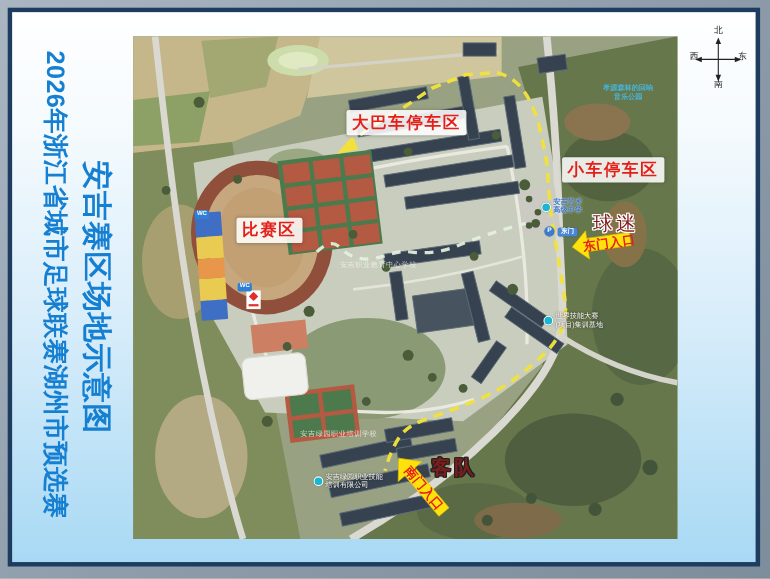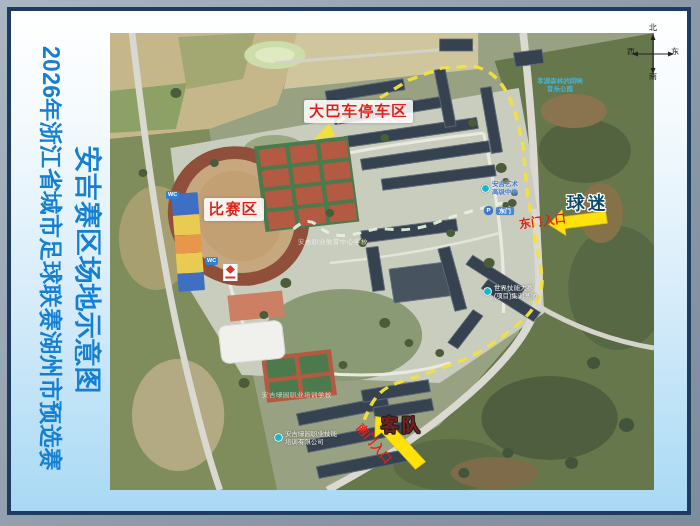--- a/index.html
+++ b/index.html
@@ -15,33 +15,32 @@
     background:linear-gradient(180deg,#ffffff 0%,#f4fafd 22%,#d6ecfa 58%,#a8d9f4 100%);
     overflow:hidden;
   }
   .vtitle{
     position:absolute;transform-origin:0 0;transform:rotate(90deg);
     white-space:nowrap;font-weight:bold;color:#157fd2;
   }
   .vtitle1{left:52px;top:35px;font-size:23px;line-height:25px;letter-spacing:0.3px;}
   .vtitle2{left:91px;top:135px;font-size:27px;line-height:29px;letter-spacing:0.6px;}
   .map{
-    position:absolute;left:99px;top:22px;width:544px;height:457px;overflow:hidden;
+    position:absolute;left:110px;top:22px;width:495px;height:457px;overflow:hidden;
     background:#99a183;
   }
   .map svg.base{position:absolute;left:0;top:0;width:100%;height:100%;}
   .zone{
     position:absolute;background:rgba(255,255,255,.87);color:#e51f18;
     font-weight:bold;font-size:15px;letter-spacing:1.5px;text-align:center;
     padding:2px 5px;border-radius:2px;box-shadow:0 0 3px rgba(40,40,40,.3);white-space:nowrap;
   }
   .halo-dark{
-    position:absolute;color:#0c4a6e;font-size:18px;font-weight:700;letter-spacing:3px;white-space:nowrap;
+    position:absolute;color:#7f1d1d;font-size:18px;font-weight:400;letter-spacing:3px;white-space:nowrap;
     text-shadow:-1px -1px 0 #fff,1px -1px 0 #fff,-1px 1px 0 #fff,1px 1px 0 #fff,0 -1px 0 #fff,0 1px 0 #fff,-1px 0 0 #fff,1px 0 0 #fff;
-    margin-left:39px;
   }
   .halo-light{
     position:absolute;color:#7f1d1d;font-size:18px;font-weight:900;letter-spacing:3px;white-space:nowrap;
     text-shadow:-1px -1px 0 #222,1px -1px 0 #222,-1px 1px 0 #222,1px 1px 0 #222,0 -1px 0 #222,0 1px 0 #222,-1px 0 0 #222,1px 0 0 #222;
   }
   .gate-text{
     position:absolute;color:#e51f18;font-weight:900;font-size:11.5px;
     white-space:nowrap;letter-spacing:.5px;text-align:center;
   }
   .poi{position:absolute;font-size:6.5px;line-height:1.3;white-space:nowrap;}
@@ -223,20 +222,21 @@
 
       <g transform="rotate(-8 425 188)">
         <polygon points="399,188 413,175 413,182 452,182 452,194 413,194 413,201" fill="#ffe10c" stroke="#e0c400" stroke-width="0.6"></polygon>
       </g>
       <g transform="rotate(50 262 408)">
         <polygon points="230,408 246,394 246,402 294,402 294,414 246,414 246,422" fill="#ffe10c" stroke="#e0c400" stroke-width="0.6"></polygon>
       </g>
     </svg>
 
     <div class="zone" style="left:194px;top:67px;">大巴车停车区</div>
+    <div class="zone" style="left:390px;top:110px;">小车停车区</div>
     <div class="zone" style="left:94px;top:165px;">比赛区</div>
 
     <div class="halo-dark" style="left:418px;top:158px;">球迷</div>
     <div class="halo-light" style="left:271px;top:380px;">客队</div>
 
     <div class="gate-text" style="left:409px;top:181px;width:44px;transform:rotate(-8deg);">东门入口</div>
     <div class="gate-text" style="left:241px;top:402px;width:44px;transform:rotate(50deg);">南门入口</div>
 
     <div class="poi cyan" style="left:423px;top:44px;width:54px;">
       <span>孝源森林的回响</span>

